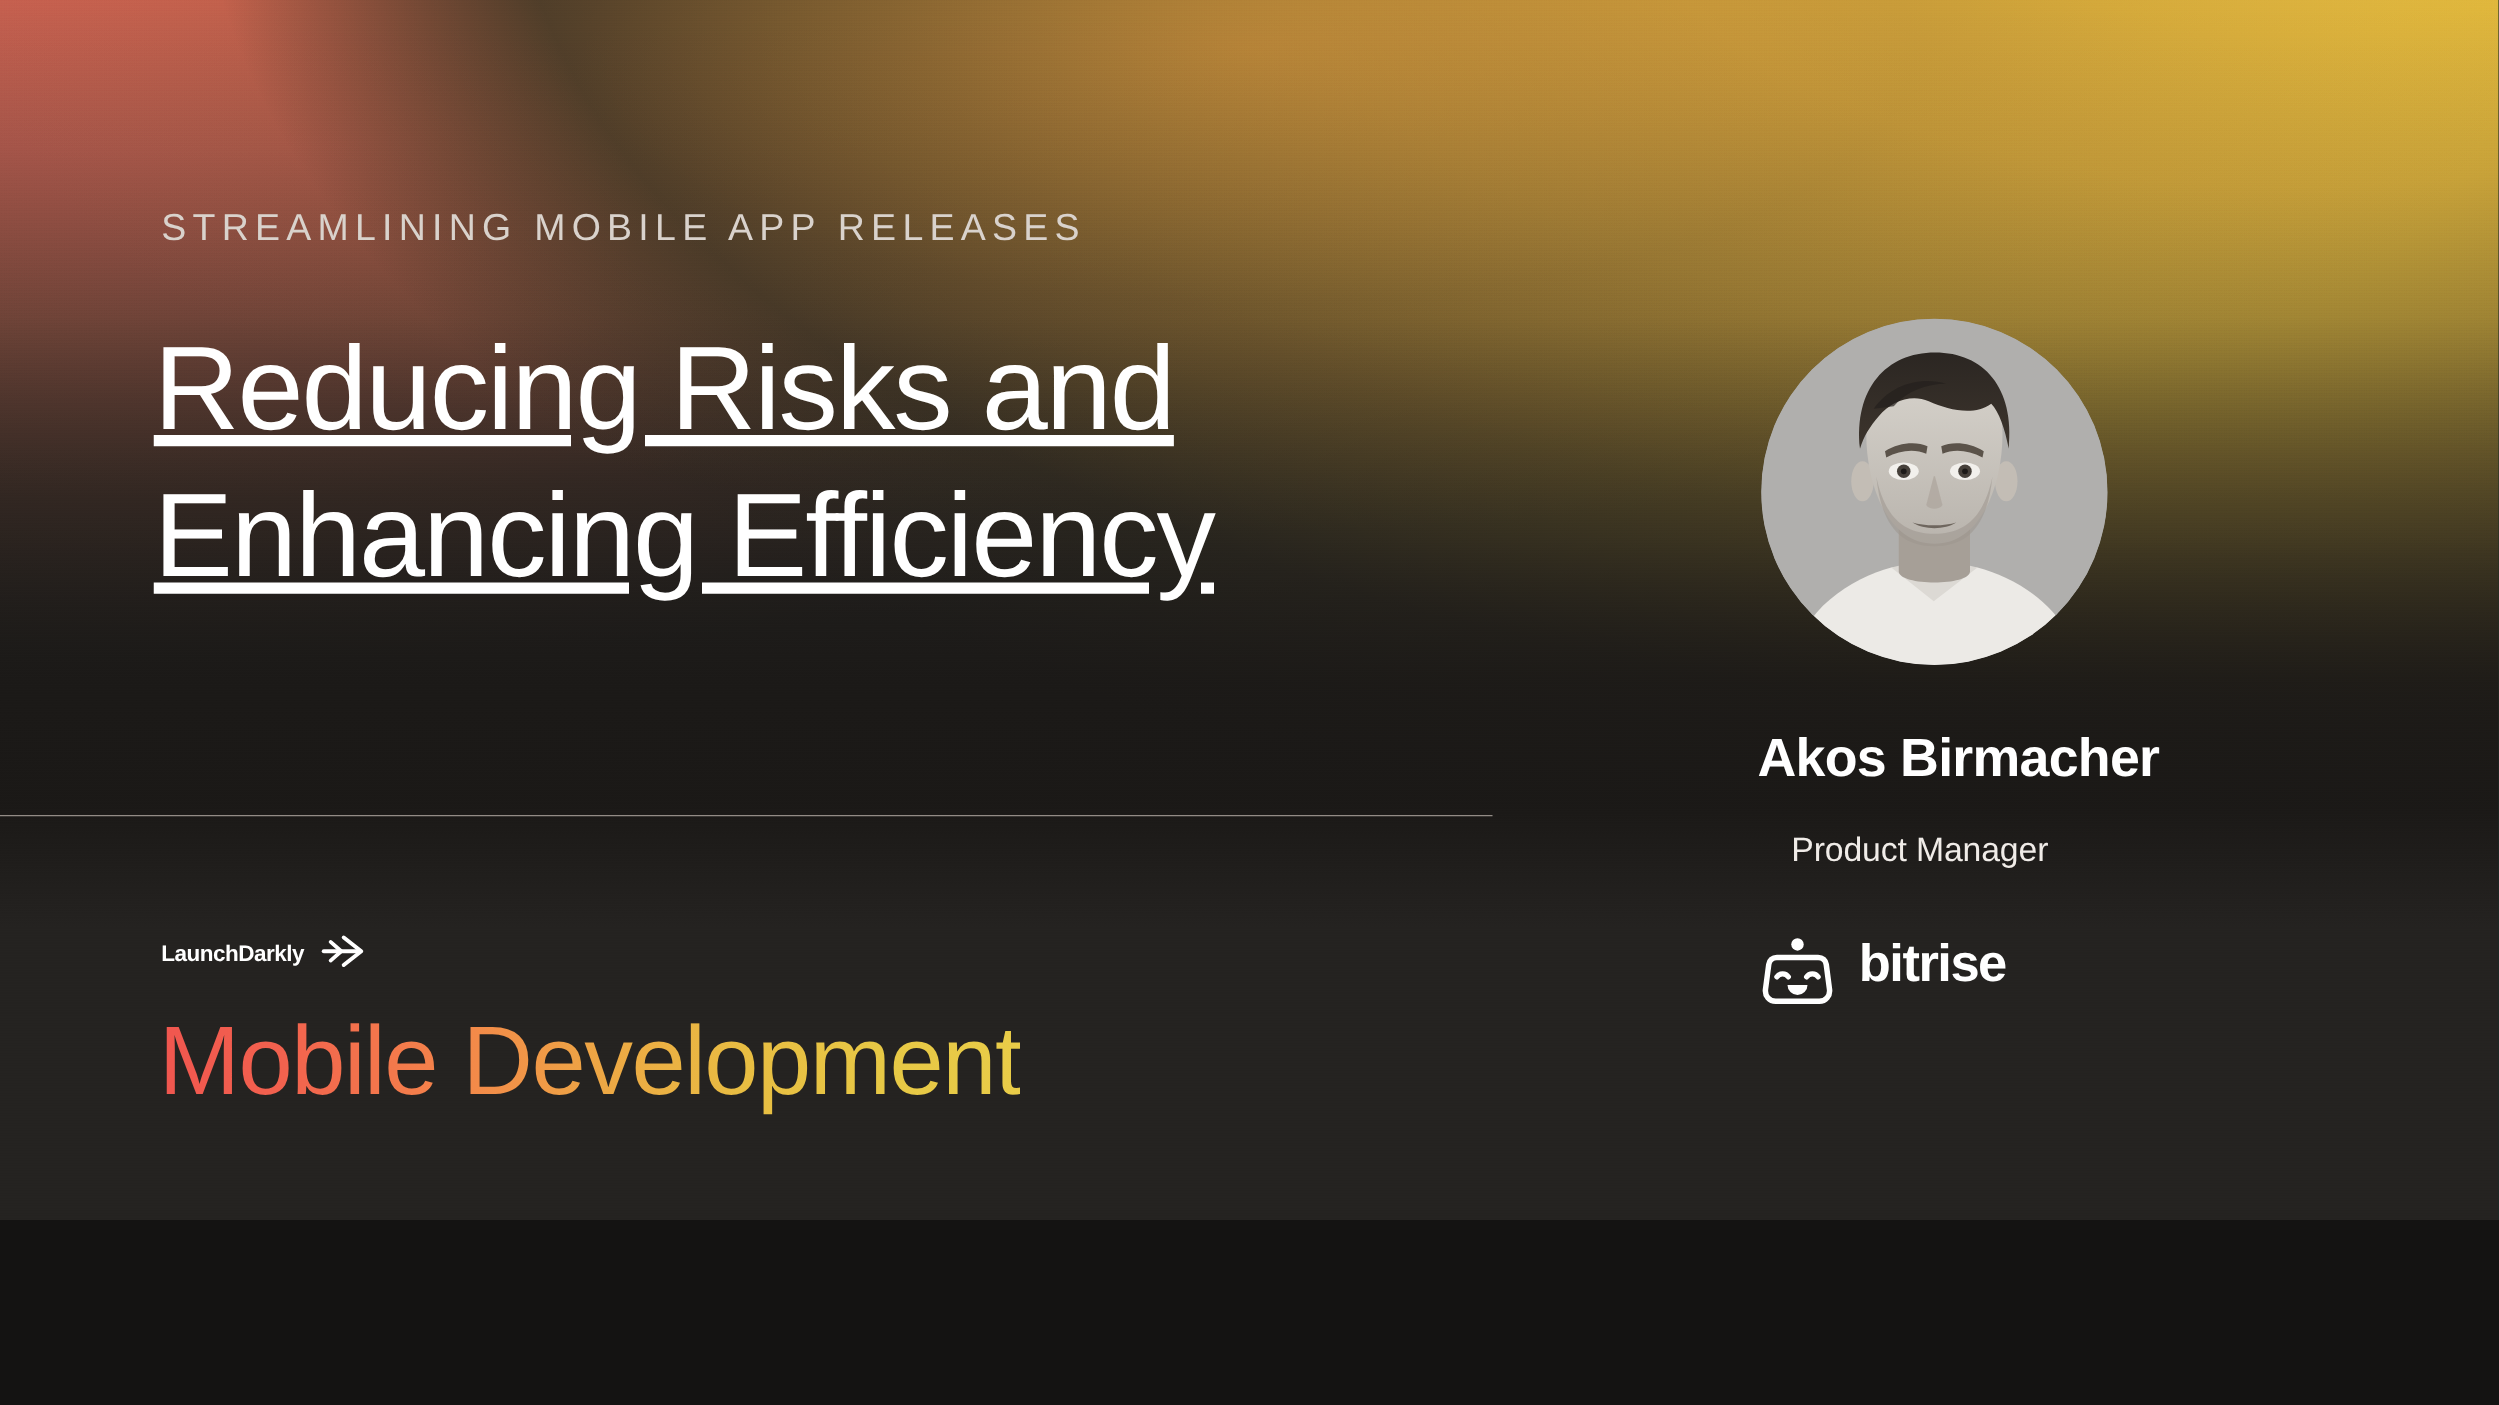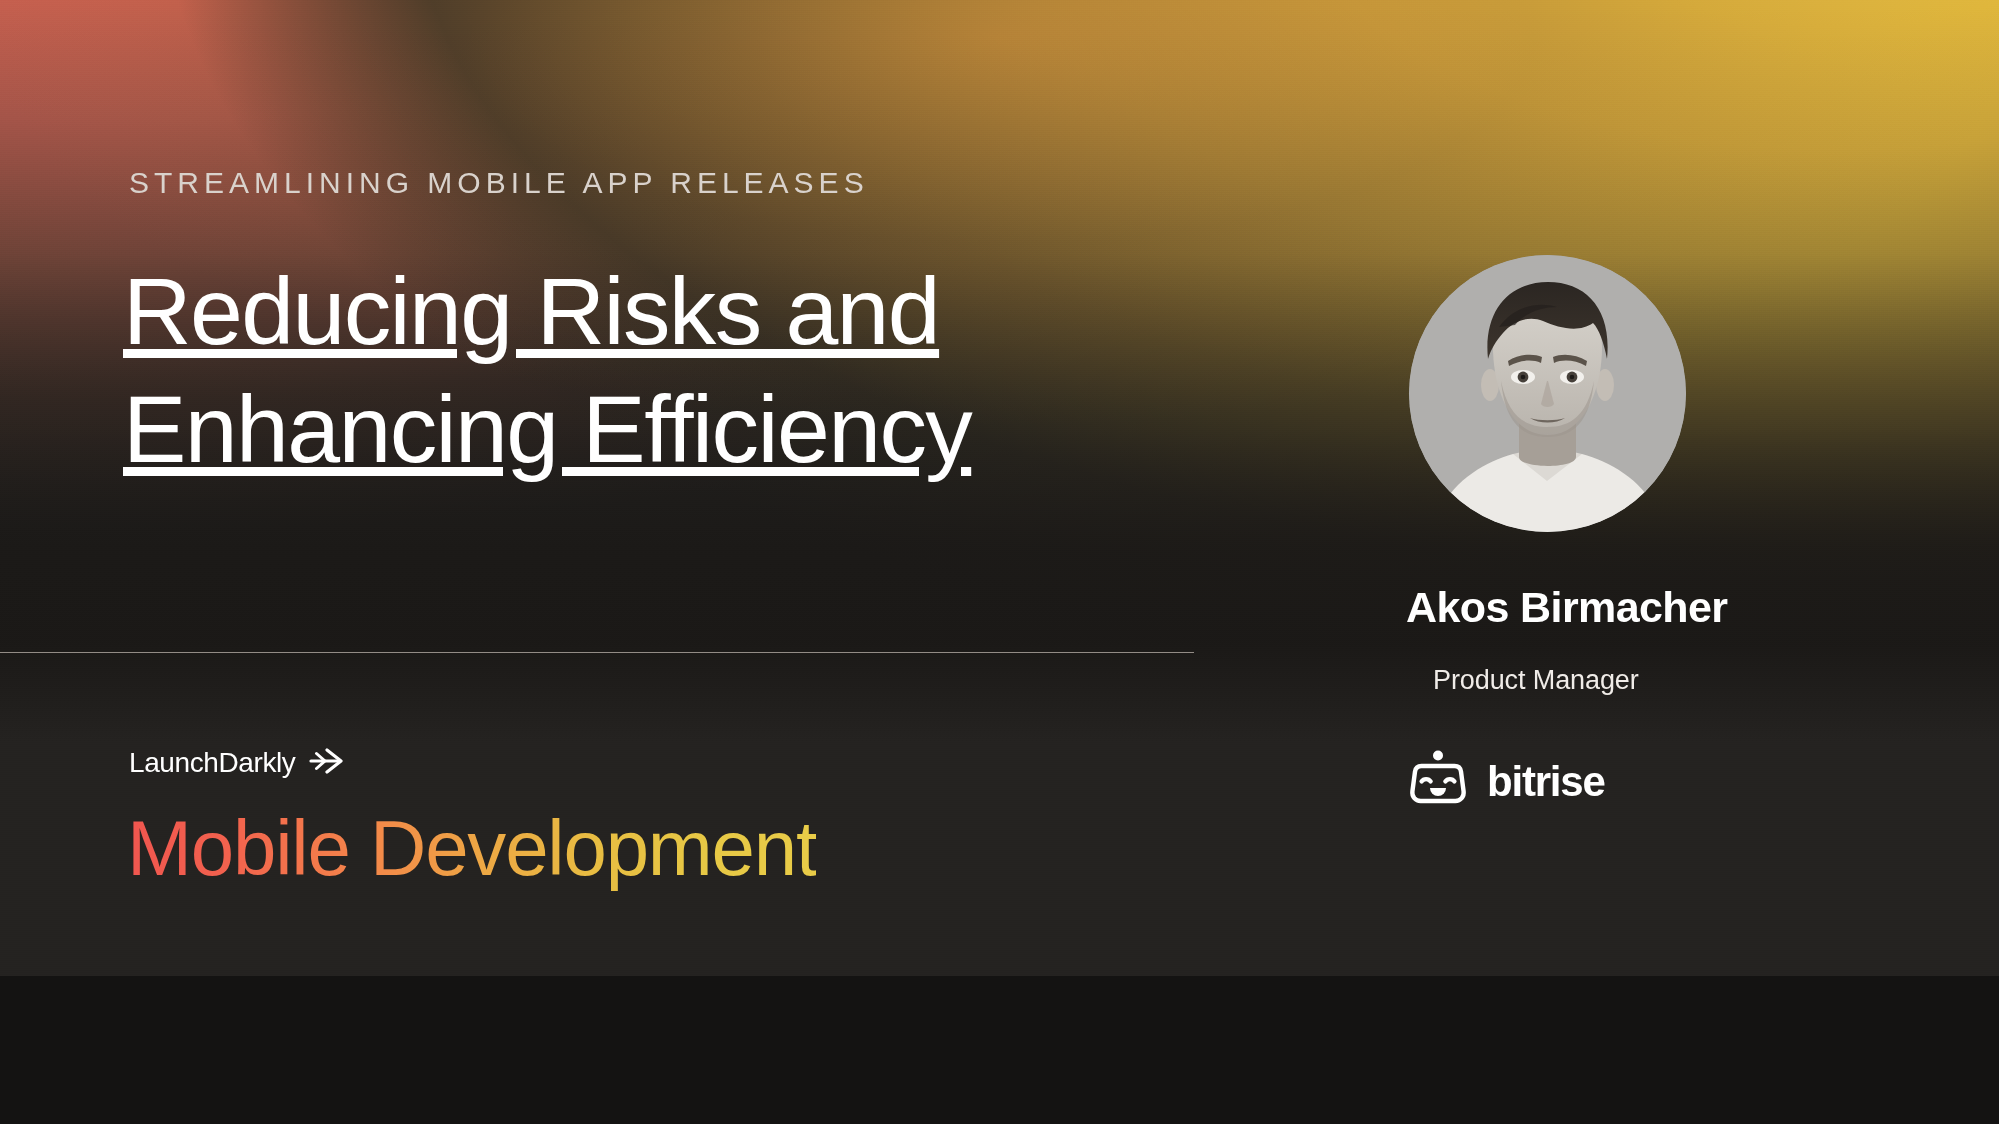--- a/index.html
+++ b/index.html
@@ -119,22 +119,22 @@
 
   
   .ld-lockup {
     position:absolute;
     left:0; top:747px;
     display:flex;
     align-items:center;
     gap:13px;
   }
   .ld-word {
-    font-size:28px;
-    font-weight:400;
+    font-size:18px;
+    font-weight:700;
     color:#ffffff;
     letter-spacing:-0.4px;
   }
   .ld-arrow { display:block; }
 
   
   .md-title {
     position:absolute;
     left:-2px; top:800px;
     font-size:78px;
@@ -204,21 +204,20 @@
     letter-spacing:-0.1px;
     white-space:nowrap;
     margin-left:26px;
   }
 
   
   .bitrise-lockup {
     position:absolute;
     left:0px; top:750px;
     display:flex;
-    align-items:center;
     gap:17px;
   }
   .bitrise-mark { display:block; }
   .bitrise-word {
     font-size:42px;
     font-weight:700;
     color:#ffffff;
     letter-spacing:-1.2px;
     line-height:1;
   }

